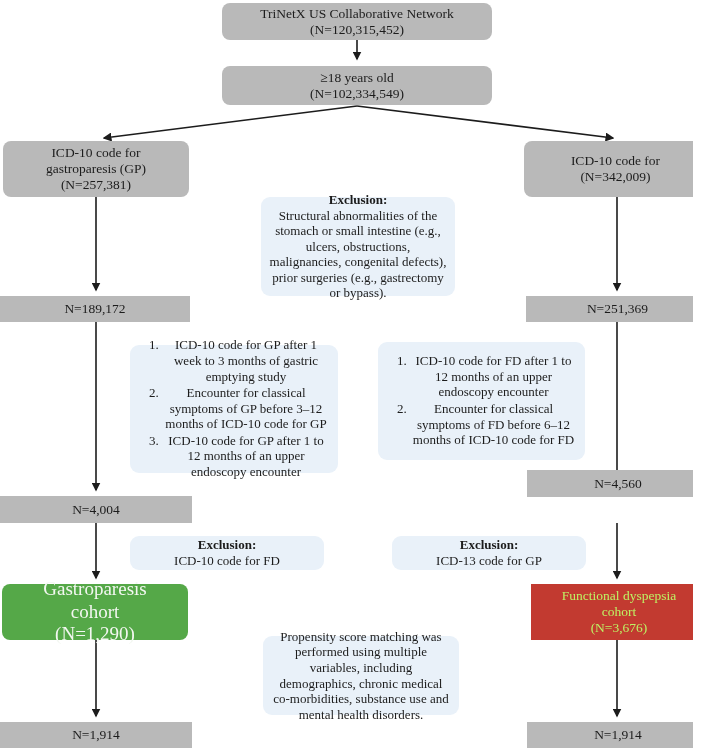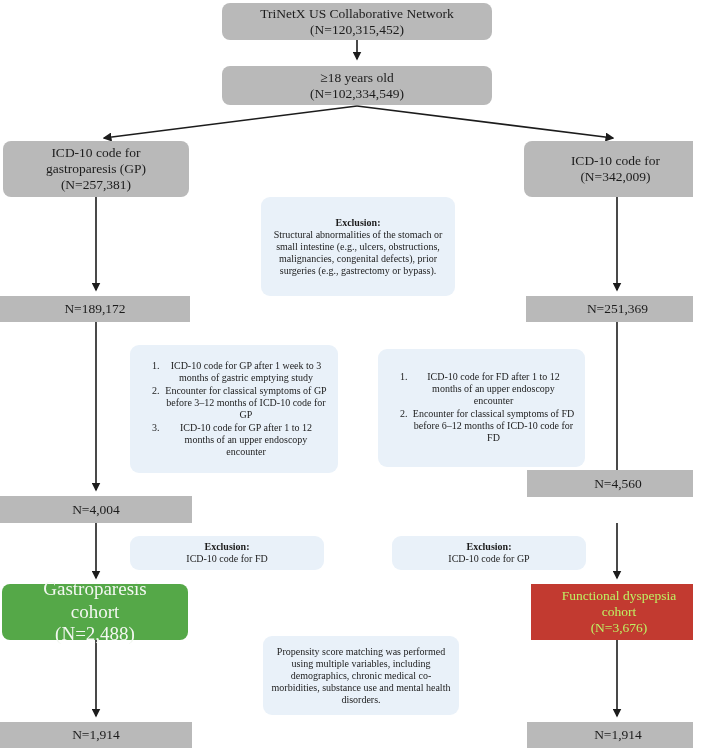--- a/index.html
+++ b/index.html
@@ -16,37 +16,37 @@
   }
   #arrows{position:absolute;left:0;top:0;width:709px;height:750px;}
   .arrow{stroke:var(--arrow-black);stroke-width:1.6;fill:none;}
   .arrowhead{fill:var(--arrow-black);}
   .node{
     position:absolute;display:flex;flex-direction:column;justify-content:center;
     align-items:center;text-align:center;box-sizing:border-box;
   }
   .gray{background:var(--box-gray);border-radius:8px;font-size:13.5px;line-height:1.18;}
   .bar{background:var(--box-gray);border-radius:0;font-size:13.5px;}
-  .panel{background:var(--panel-blue);border-radius:9px;font-size:10px;line-height:1.2;padding:6px 8px;}
+  .panel{background:var(--panel-blue);border-radius:9px;font-size:13px;line-height:1.2;padding:6px 8px;}
   .panel .lbl{font-weight:bold;}
   .green{background:var(--cohort-green);color:#f3f7f1;border-radius:8px;font-size:19px;line-height:1.18;}
   .red{background:var(--cohort-red);color:#bef264;border-radius:0;font-size:13.5px;line-height:1.18;}
   .criteria{justify-content:center;align-items:flex-start;text-align:center;}
   .criteria ol{margin:0;padding:0 2px 0 24px;}
   .criteria li{margin:0 0 1px 0;padding-left:2px;}
   
   #top-box{left:222px;top:3px;width:270px;height:37px;}
   #age-box{left:222px;top:66px;width:270px;height:39px;}
   #gp-icd-box{left:3px;top:141px;width:186px;height:56px;}
   #fd-icd-box{left:524px;top:141px;width:183px;height:56px;}
   #structural-exclusion{left:261px;top:197px;width:194px;height:99px;}
   #gp-n1{left:0px;top:296px;width:190px;height:26px;}
   #fd-n1{left:526px;top:296px;width:183px;height:26px;}
   #gp-criteria{left:130px;top:345px;width:208px;height:128px;}
-  #fd-criteria{left:378px;top:349px;width:207px;height:118px;}
+  #fd-criteria{left:378px;top:342px;width:207px;height:118px;}
   #gp-n2{left:0px;top:496px;width:192px;height:27px;}
   #fd-n2{left:527px;top:470px;width:182px;height:27px;}
   #gp-exclusion{left:130px;top:536px;width:194px;height:34px;padding:2px 6px;}
   #fd-exclusion{left:392px;top:536px;width:194px;height:34px;padding:2px 6px;}
   #gp-cohort{left:2px;top:584px;width:186px;height:56px;}
   #fd-cohort{left:531px;top:584px;width:176px;height:56px;}
   #psm-box{left:263px;top:636px;width:196px;height:79px;}
   #gp-n3{left:0px;top:722px;width:192px;height:26px;}
   #fd-n3{left:527px;top:722px;width:182px;height:26px;}
 </style>
@@ -131,27 +131,27 @@
     <div>N=4,560</div>
   </div>
 
   <div id="gp-exclusion" class="node panel">
     <div class="lbl">Exclusion:</div>
     <div>ICD-10 code for FD</div>
   </div>
 
   <div id="fd-exclusion" class="node panel">
     <div class="lbl">Exclusion:</div>
-    <div>ICD-10 code for GP</div>
+    <div>ICD-13 code for GP</div>
   </div>
 
   <div id="gp-cohort" class="node green">
     <div>Gastroparesis</div>
     <div>cohort</div>
-    <div>(N=2,488)</div>
+    <div>(N=1,290)</div>
   </div>
 
   <div id="fd-cohort" class="node red">
     <div>Functional dyspepsia</div>
     <div>cohort</div>
     <div>(N=3,676)</div>
   </div>
 
   <div id="psm-box" class="node panel">
     <div>Propensity score matching was performed using multiple variables, including demographics, chronic medical co-morbidities, substance use and mental health disorders.</div>

